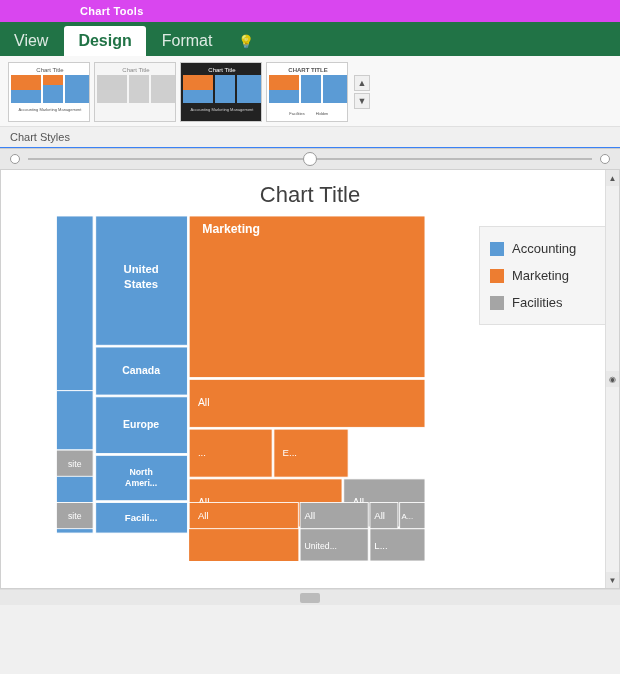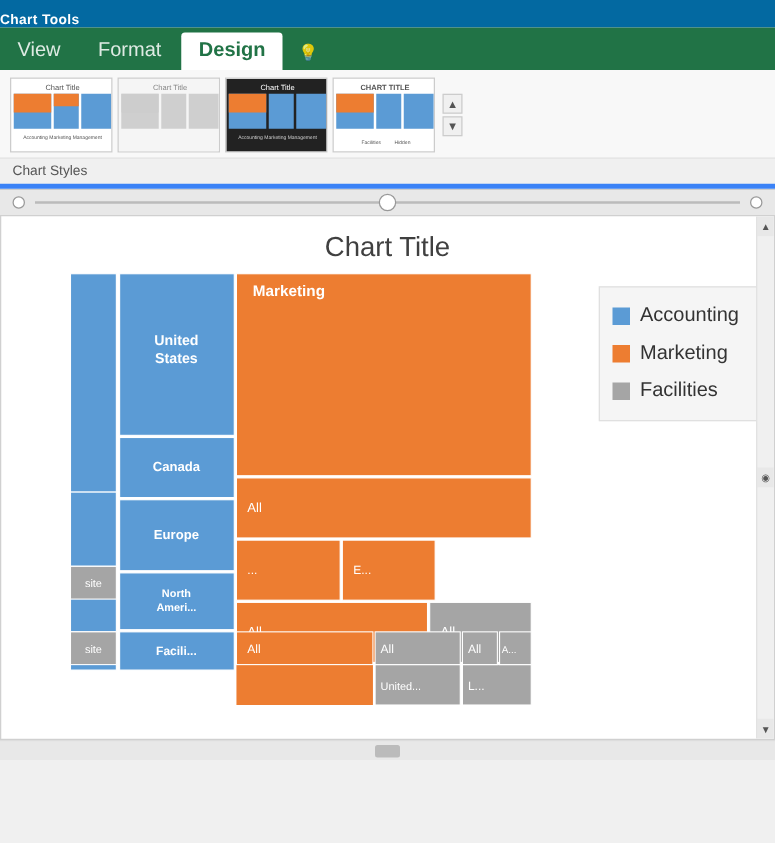--- a/index.html
+++ b/index.html
@@ -14,24 +14,25 @@
 
     
     .ribbon-container {
       width: 100%;
       background: #fff;
       border-bottom: 1px solid #ccc;
     }
 
     
     .chart-tools-bar {
-      background: #0369a1;
+      background: #d946ef;
       height: 22px;
       display: flex;
-      align-items: flex-end;
+      align-items: center;
+      padding-left: 80px;
     }
     .chart-tools-label {
       color: #fff;
       font-size: 11px;
       font-weight: 600;
       letter-spacing: 0.3px;
     }
 
     
     .tab-row {
@@ -109,21 +110,21 @@
       font-size: 9px;
       color: #555;
     }
 
     
     .chart-styles-label-row {
       background: #f0f0f0;
       padding: 4px 10px;
       font-size: 11px;
       color: #555;
-      border-bottom: 4px solid #3b82f6;
+      border-bottom: 1px solid #3b82f6;
     }
 
     
     .slider-row {
       background: #e8e8e8;
       height: 20px;
       display: flex;
       align-items: center;
       padding: 0 10px;
       gap: 0;
@@ -198,21 +199,21 @@
       display: flex;
       flex-direction: column;
       gap: 12px;
       margin-top: 10px;
       height: fit-content;
     }
     .legend-item {
       display: flex;
       align-items: center;
       gap: 8px;
-      font-size: 16px;
+      font-size: 13px;
       color: #333;
     }
     .legend-color {
       width: 14px;
       height: 14px;
       flex-shrink: 0;
     }
 
     
     .right-scrollbar {
@@ -266,25 +267,25 @@
 <div class="ribbon-container">
 
   <div class="chart-tools-bar">
     <span class="chart-tools-label">Chart Tools</span>
   </div>
 
   <div class="tab-row">
     <div class="tab-item">
       <span>View</span>
     </div>
+    <div class="tab-item active">
+      <span>Design</span>
+    </div>
     <div class="tab-item">
       <span>Format</span>
-    </div>
-    <div class="tab-item active">
-      <span>Design</span>
     </div>
     <div class="tab-tell-me">
       <span class="bulb-icon">💡</span>
     </div>
   </div>
 
   <div class="styles-area">
 
     <div class="style-thumb">
       <svg width="82" height="60" viewBox="0 0 82 60">

